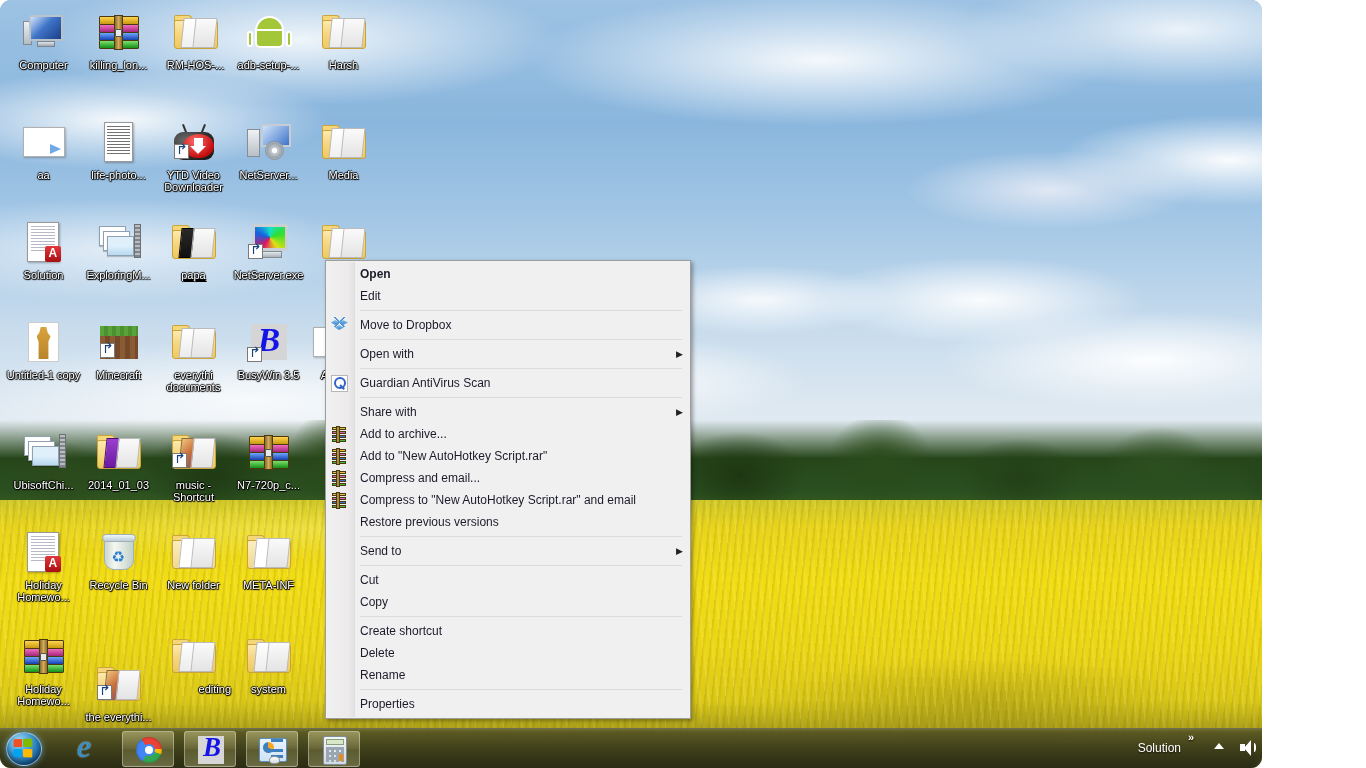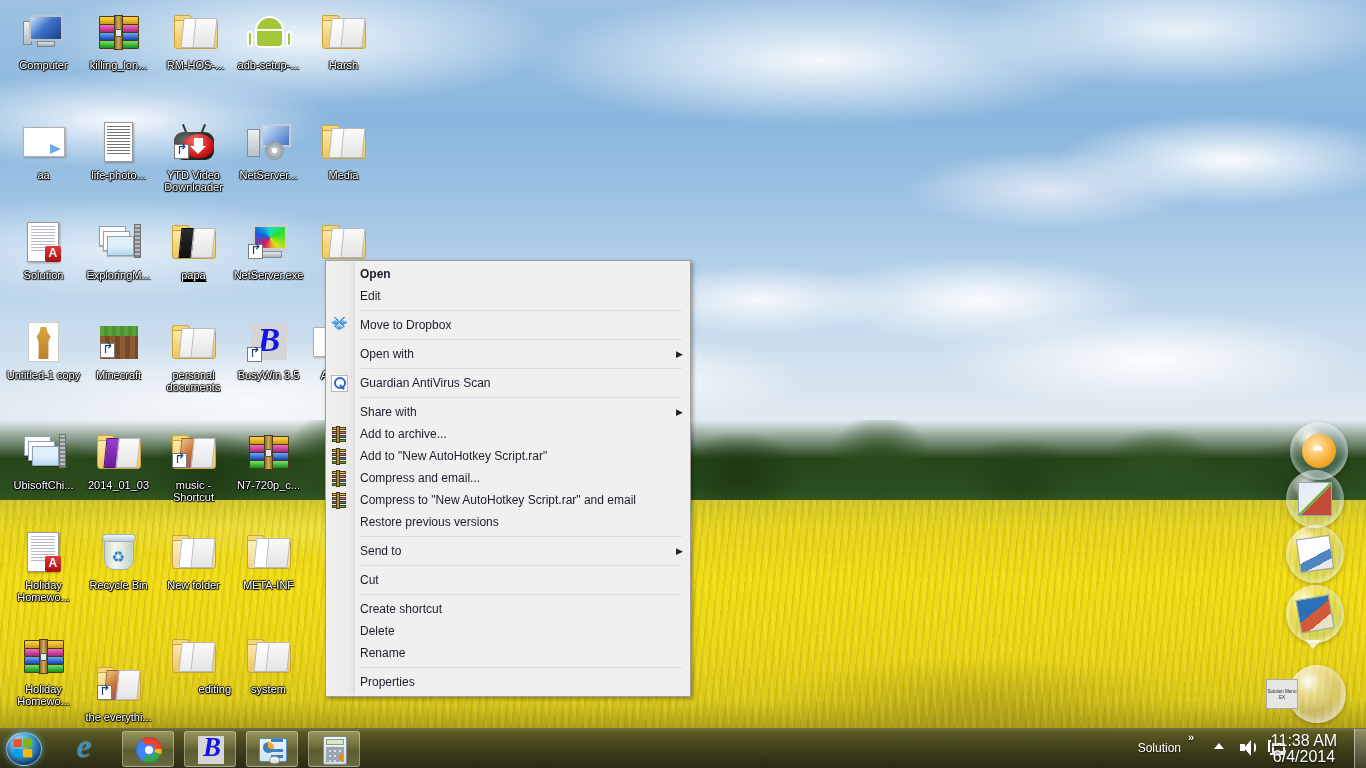--- a/index.html
+++ b/index.html
@@ -6,23 +6,24 @@
   * { box-sizing: border-box; margin: 0; padding: 0; }
   html, body {
     width: 1366px; height: 768px;
     overflow: hidden;
     font-family: "Liberation Sans", sans-serif;
   }
 
   
   #desktop {
     position: relative;
-    width: 1366px; height: 768px;
+    width: 1262px; height: 768px;
     overflow: hidden;
     background: #8fb8d8;
+    border-radius: 11px;
   }
   .wp-sky {
     position: absolute; left:0; top:0; width:1366px; height:470px;
     background:
       radial-gradient(ellipse 300px 70px at 120px 120px, rgba(255,255,255,.92) 0%, rgba(255,255,255,0) 70%),
       radial-gradient(ellipse 360px 90px at 300px 40px,  rgba(255,255,255,.85) 0%, rgba(255,255,255,0) 72%),
       radial-gradient(ellipse 420px 95px at 820px 60px,  rgba(255,255,255,.90) 0%, rgba(255,255,255,0) 70%),
       radial-gradient(ellipse 300px 80px at 1180px 30px, rgba(255,255,255,.80) 0%, rgba(255,255,255,0) 72%),
       radial-gradient(ellipse 250px 65px at 1230px 160px,rgba(255,255,255,.95) 0%, rgba(255,255,255,0) 70%),
       radial-gradient(ellipse 200px 55px at 1050px 190px,rgba(230,235,245,.92) 0%, rgba(255,255,255,0) 72%),
@@ -751,21 +752,21 @@
       </div>
       <div class="dicon" style="left: 156px; top: 318px;">
         <div class="glyph">
           <div class="folder open docfolder">
             <div class="back"></div>
             <div class="body"></div>
             <div class="flap"></div>
             <div class="flap2"></div>
           </div>
         </div>
-        <div class="lbl">personal documents</div>
+        <div class="lbl">everythi documents</div>
       </div>
       <div class="dicon" style="left: 231px; top: 318px;">
         <div class="glyph">
           <div class="bicon"></div>
           <div class="sc-arrow" style="left:2px;bottom:4px;"></div>
         </div>
         <div class="lbl">BusyWin 3.5</div>
       </div>
       <div class="dicon" style="left: 296px; top: 318px;">
         <div class="glyph">
@@ -974,20 +975,21 @@
             <i></i>
             <i></i>
             <i></i>
             <span class="s"></span>
           </span><span>Compress to "New AutoHotkey Script.rar" and email</span></div>
         <div class="mi"><span>Restore previous versions</span></div>
         <div class="msep"></div>
         <div class="mi"><span>Send to</span><span class="arrow">▶</span></div>
         <div class="msep"></div>
         <div class="mi"><span>Cut</span></div>
+        <div class="mi"><span>Copy</span></div>
         <div class="msep"></div>
         <div class="mi"><span>Create shortcut</span></div>
         <div class="mi"><span>Delete</span></div>
         <div class="mi"><span>Rename</span></div>
         <div class="msep"></div>
         <div class="mi"><span>Properties</span></div>
       </div>
   </div>
 
   <div id="taskbar">

